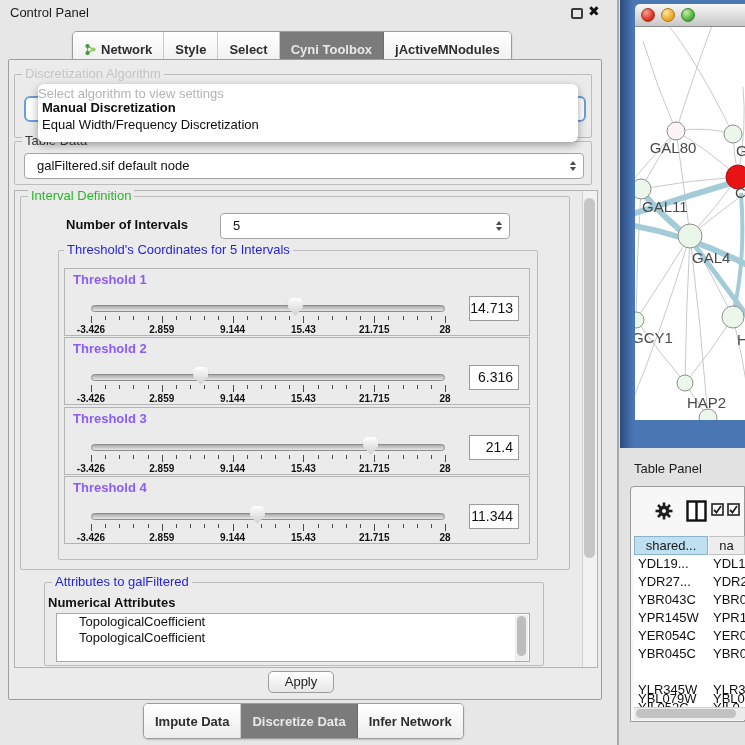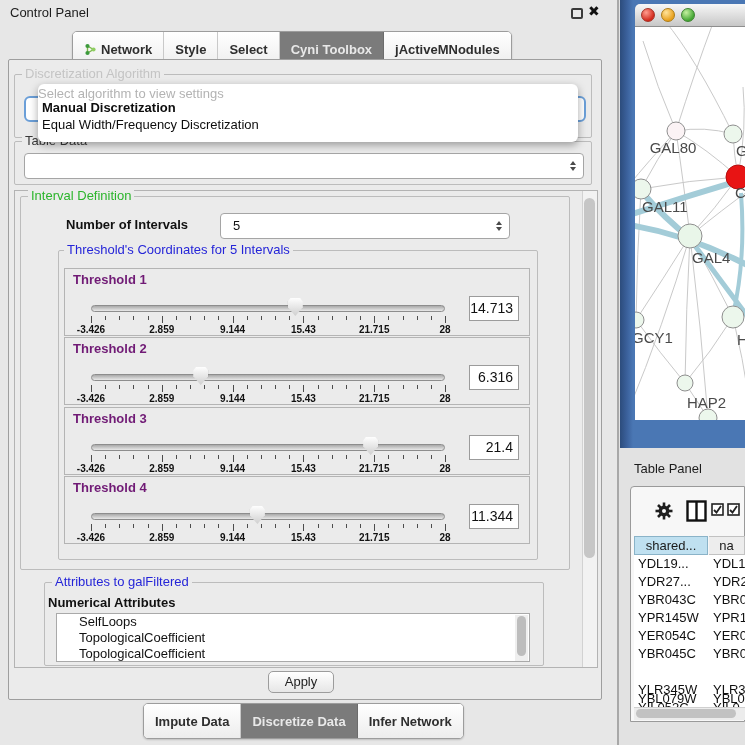--- a/index.html
+++ b/index.html
@@ -50,21 +50,21 @@
   #scroll-vthumb{left:584px;top:198px;width:11px;height:360px;background:#c6c6c6;border-radius:6px;}
 
   #interval-group{left:20px;top:196px;width:550px;height:374px;}
   #interval-title{left:28px;top:189px;color:#2cb52c;}
   #noi-label{left:66px;top:217px;font-size:13px;font-weight:bold;color:#111;}
   #noi-combo{left:220px;top:213px;width:290px;height:26px;}
   #thr-group{left:58px;top:250px;width:480px;height:310px;}
   #thr-title{left:64px;top:243px;color:#2525d8;}
 
   .thr-panel{position:absolute;left:64px;width:466px;height:68px;border:1px solid #b4b4b4;background:#ebebeb;}
-  .thr-label{position:absolute;left:8px;top:3px;font-size:13px;font-weight:bold;color:#701a75;}
+  .thr-label{position:absolute;left:8px;top:3px;font-size:13px;font-weight:bold;color:#8b5cf6;}
   .thr-track{position:absolute;left:26px;top:36px;width:354px;height:7px;border:1px solid #8d8d8d;border-radius:4px;
     background:linear-gradient(#a9a9a9,#e9e9e9);}
   .thr-thumb{position:absolute;top:29px;width:15px;height:18px;background:linear-gradient(#fefefe,#cfcfcf);
     clip-path:polygon(18% 0,82% 0,100% 20%,100% 52%,50% 100%,0 52%,0 20%);filter:drop-shadow(0 0 1px #666);}
   .tick{position:absolute;width:1px;background:#4c4c4c;top:47px;}
   .tick.major{height:7px;}
   .tick.minor{height:4px;}
   .tick-label{position:absolute;top:55px;transform:translateX(-50%);font-size:10px;font-weight:bold;color:#111;white-space:nowrap;}
   .thr-value{position:absolute;left:404px;top:27px;width:50px;height:25px;background:#fff;border:1px solid #9b9b9b;
     font-size:14px;line-height:23px;text-align:right;padding-right:5px;color:#111;}
@@ -147,20 +147,21 @@
 
 <div class="abs" id="algo-popup">
   <div id="popup-prompt">Select algorithm to view settings</div>
 <div class="popup-opt" style="top: 16px; font-weight: bold;">Manual Discretization</div>
     <div class="popup-opt" style="top: 33px;">Equal Width/Frequency Discretization</div>
   </div>
 
 <div class="groupbox" id="tabledata-group"></div>
 <div class="grouptitle" id="tabledata-title">Table Data</div>
 <div class="combo" id="tabledata-combo">
+  <span class="val">galFiltered.sif default node</span>
   <span class="spin">
       <span class="tri-up"></span>
       <span class="tri-down"></span>
     </span>
 </div>
 
 <div class="abs" id="scrollpane"></div>
 <div class="abs" id="scroll-vbar"></div>
 <div class="abs" id="scroll-vthumb"></div>
 
@@ -330,21 +331,20 @@
       <div class="thr-thumb" style="left: 184.878px;"></div>
       <div class="thr-value">11.344</div>
     </div>
   </div>
 
 <div class="groupbox" id="attr-group"></div>
 <div class="grouptitle" id="attr-title">Attributes to galFiltered</div>
 <div class="abs" id="attr-sub">Numerical Attributes</div>
 <div class="abs" id="attr-list">
   <div id="attr-items">
-      <div class="attr-item">SelfLoops</div>
       <div class="attr-item">TopologicalCoefficient</div>
       <div class="attr-item">TopologicalCoefficient</div>
     </div>
   <div id="attr-vbar"></div>
   <div id="attr-vthumb"></div>
 </div>
 
 <div class="abs" id="apply-btn">Apply</div>
 
 <div class="segbar" id="bottom-tabs">

